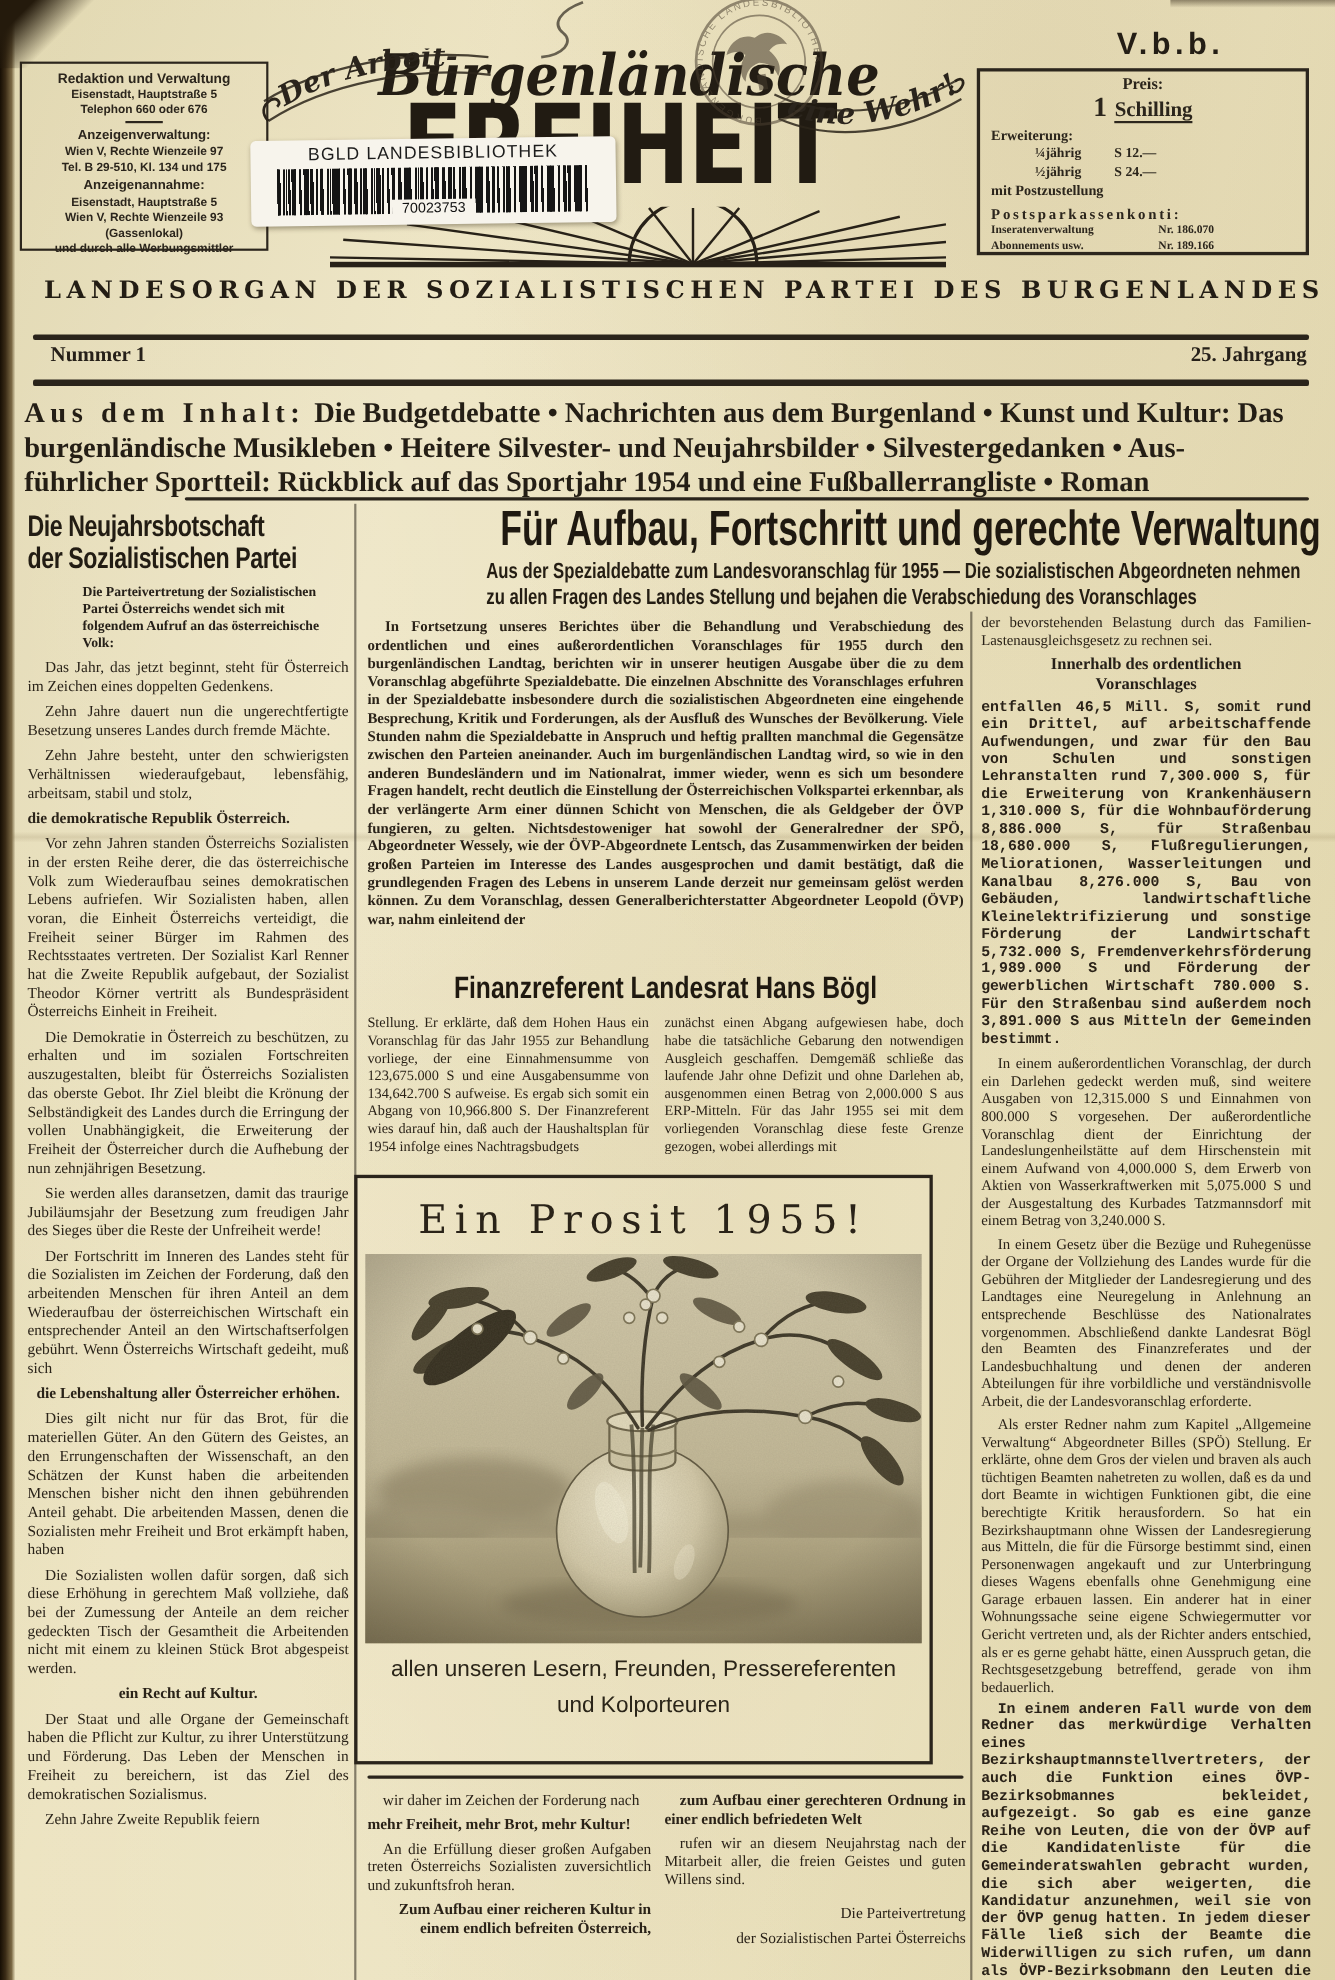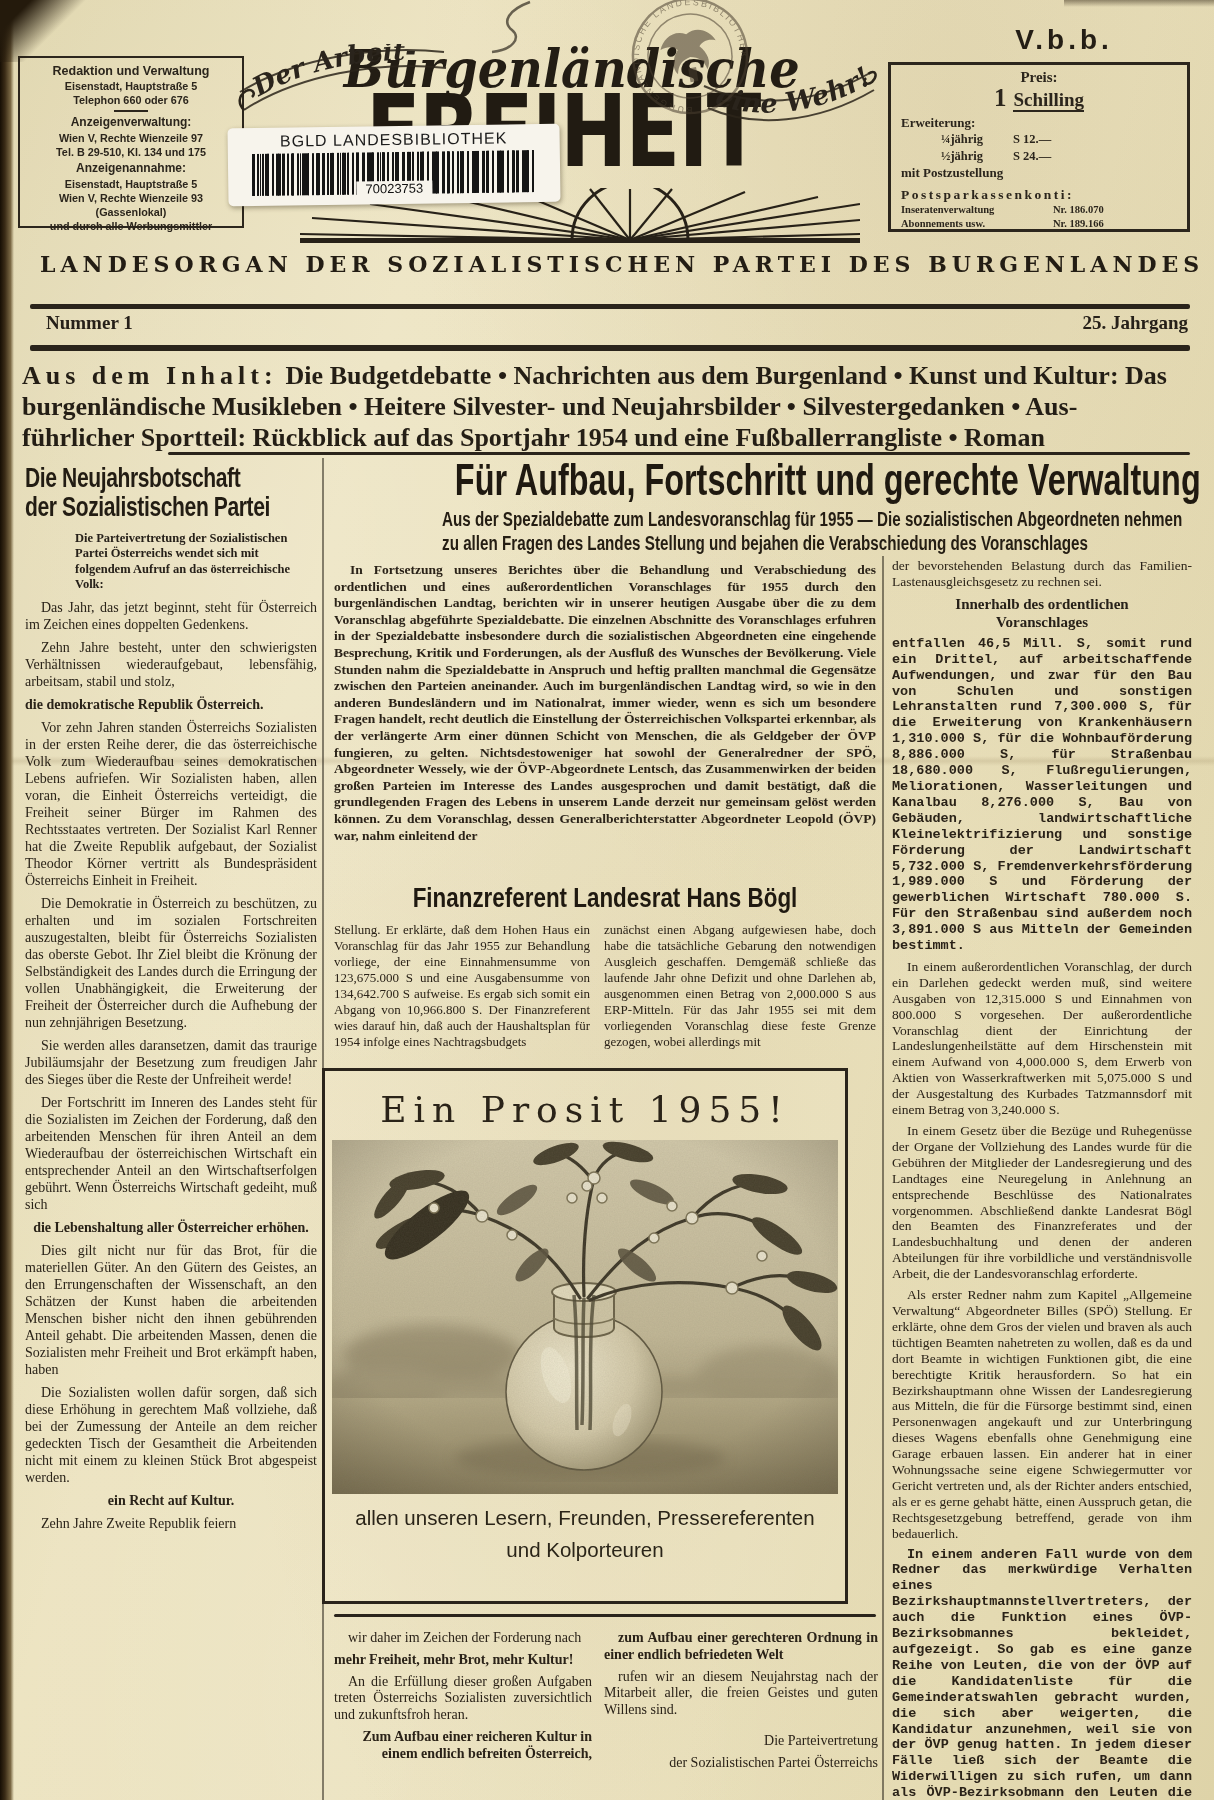--- a/index.html
+++ b/index.html
@@ -282,30 +282,32 @@
     <div>burgenländische Musikleben  •  Heitere Silvester- und Neujahrsbilder  •  Silvestergedanken  •  Aus-</div>
     <div>führlicher Sportteil: Rückblick auf das Sportjahr 1954 und eine Fußballerrangliste • Roman</div>
   </div>
   <div id="rule-c" class="hrule"></div>
 
   <div id="leftcol">
     <div class="la-title">Die Neujahrsbotschaft</div>
     <div class="la-title">der Sozialistischen Partei</div>
     <div class="la-intro">Die Parteivertretung der Sozialistischen Partei Österreichs wendet sich mit folgendem Aufruf an das österreichische Volk:</div>
     <p class="la-p">Das Jahr, das jetzt beginnt, steht für Österreich im Zeichen eines doppelten Gedenkens.</p>
+    <p class="la-p">Zehn Jahre dauert nun die ungerechtfertigte Besetzung unseres Landes durch fremde Mächte.</p>
     <p class="la-p">Zehn Jahre besteht, unter den schwierigsten Verhältnissen wiederaufgebaut, lebensfähig, arbeitsam, stabil und stolz,</p>
     <p class="la-p bold" style="text-indent:0">die demokratische Republik Österreich.</p>
     <p class="la-p">Vor zehn Jahren standen Österreichs Sozialisten in der ersten Reihe derer, die das österreichische Volk zum Wiederaufbau seines demokratischen Lebens aufriefen. Wir Sozialisten haben, allen voran, die Einheit Österreichs verteidigt, die Freiheit seiner Bürger im Rahmen des Rechtsstaates vertreten. Der Sozialist Karl Renner hat die Zweite Republik aufgebaut, der Sozialist Theodor Körner vertritt als Bundespräsident Österreichs Einheit in Freiheit.</p>
     <p class="la-p">Die Demokratie in Österreich zu beschützen, zu erhalten und im sozialen Fortschreiten auszugestalten, bleibt für Österreichs Sozialisten das oberste Gebot. Ihr Ziel bleibt die Krönung der Selbständigkeit des Landes durch die Erringung der vollen Unabhängigkeit, die Erweiterung der Freiheit der Österreicher durch die Aufhebung der nun zehnjährigen Besetzung.</p>
     <p class="la-p">Sie werden alles daransetzen, damit das traurige Jubiläumsjahr der Besetzung zum freudigen Jahr des Sieges über die Reste der Unfreiheit werde!</p>
     <p class="la-p">Der Fortschritt im Inneren des Landes steht für die Sozialisten im Zeichen der Forderung, daß den arbeitenden Menschen für ihren Anteil an dem Wiederaufbau der österreichischen Wirtschaft ein entsprechender Anteil an den Wirtschaftserfolgen gebührt. Wenn Österreichs Wirtschaft gedeiht, muß sich</p>
     <p class="la-p center">die Lebenshaltung aller Österreicher erhöhen.</p>
     <p class="la-p">Dies gilt nicht nur für das Brot, für die materiellen Güter. An den Gütern des Geistes, an den Errungenschaften der Wissenschaft, an den Schätzen der Kunst haben die arbeitenden Menschen bisher nicht den ihnen gebührenden Anteil gehabt. Die arbeitenden Massen, denen die Sozialisten mehr Freiheit und Brot erkämpft haben, haben</p>
     <p class="la-p">Die Sozialisten wollen dafür sorgen, daß sich diese Erhöhung in gerechtem Maß vollziehe, daß bei der Zumessung der Anteile an dem reicher gedeckten Tisch der Gesamtheit die Arbeitenden nicht mit einem zu kleinen Stück Brot abgespeist werden.</p>
     <p class="la-p center">ein Recht auf Kultur.</p>
+    <p class="la-p">Der Staat und alle Organe der Gemeinschaft haben die Pflicht zur Kultur, zu ihrer Unterstützung und Förderung. Das Leben der Menschen in Freiheit zu bereichern, ist das Ziel des demokratischen Sozialismus.</p>
     <p class="la-p">Zehn Jahre Zweite Republik feiern</p>
   </div>
 
   <div id="vr1" class="vrule"></div>
   <div id="vr2" class="vrule"></div>
 
   <div id="headline">Für Aufbau, Fortschritt und gerechte Verwaltung</div>
   <div id="subhead">
     <div class="subhead-line">Aus der Spezialdebatte zum Landesvoranschlag für 1955 — Die sozialistischen Abgeordneten nehmen</div>
     <div class="subhead-line">zu allen Fragen des Landes Stellung und bejahen die Verabschiedung des Voranschlages</div>

